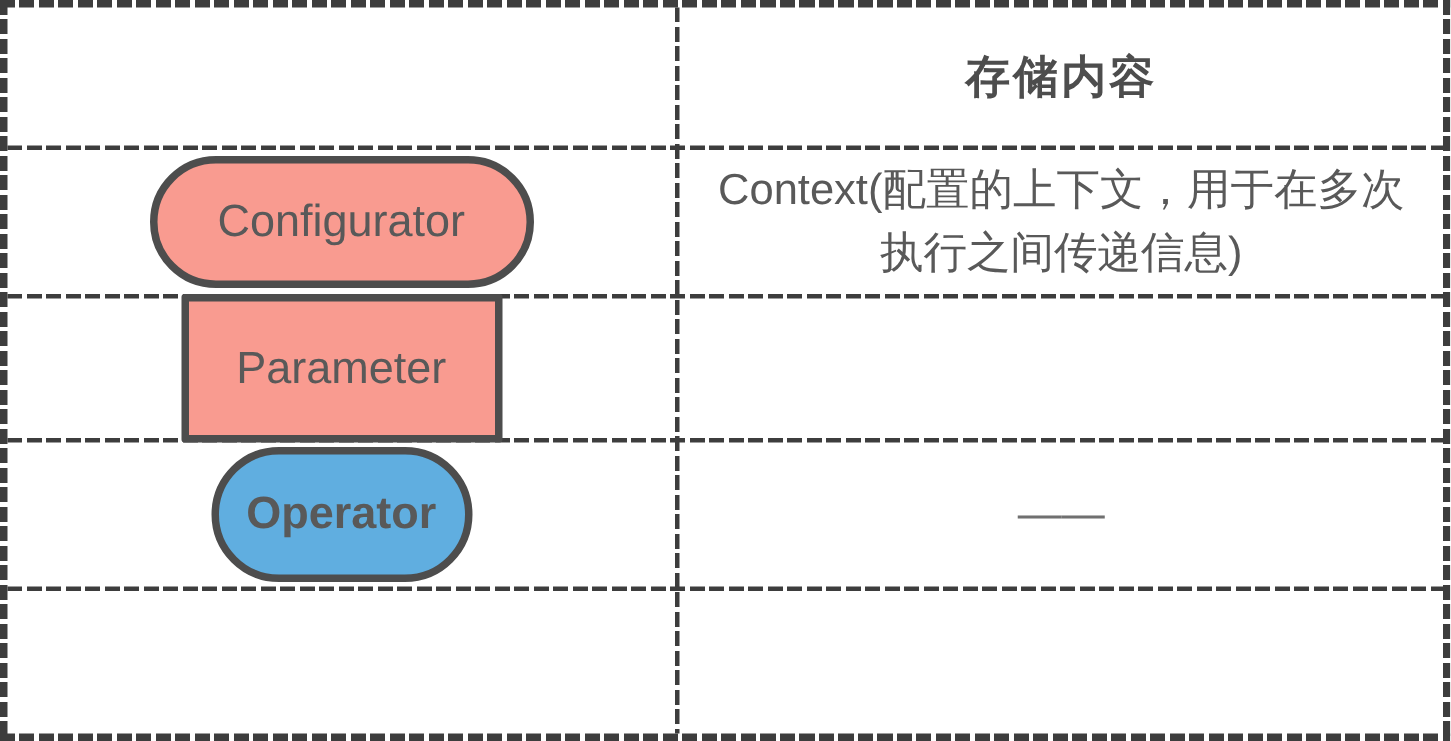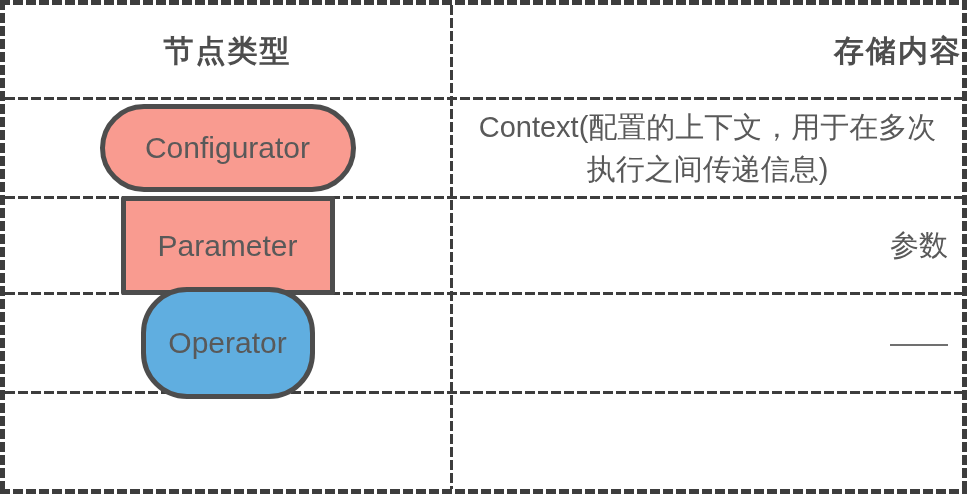--- a/index.html
+++ b/index.html
@@ -35,21 +35,21 @@
 
   
   .cell {
     position: absolute;
     display: flex;
     align-items: center;
     justify-content: center;
     text-align: center;
   }
   .col-left  { left: 5px;   width: 445px; }
-  .col-right { left: 453px; width: 509px; justify-content: flex-end; }
+  .col-right { left: 453px; width: 509px; }
   .row-0 { top: 5px;   height: 92px; }
   .row-1 { top: 100px; height: 96px; }
   .row-2 { top: 199px; height: 93px; }
   .row-3 { top: 295px; height: 96px; }
   .row-4 { top: 394px; height: 95px; }
 
   .header-text {
     font-size: 30px;
     font-weight: bold;
     color: #4d4d4d;
@@ -76,62 +76,56 @@
     box-sizing: border-box;
     font-size: 30px;
     color: #595959;
   }
   .fill-salmon { background: #f99b90; }
   .fill-blue   { background: #60aee0; }
   .shape-stadium { border-radius: 46px; }
   .shape-rect    { border-radius: 2px; }
   .size-configurator { width: 256px; height: 88px; }
   .size-parameter    { width: 214px; height: 99px; text-align: right; }
-  .size-operator     { width: 174px; height: 112px; }
+  .size-operator     { width: 174px; height: 90px; font-weight: bold; }
   .size-property     { width: 176px; height: 90px; }
 </style>
 </head>
 <body>
 
 <div class="stage">
 
   <div class="line h-dash border-top"></div>
   <div class="line h-dash border-bottom"></div>
   <div class="line v-dash border-left"></div>
   <div class="line v-dash border-right"></div>
   <div class="line h-dash row-line-1"></div>
   <div class="line h-dash row-line-2"></div>
   <div class="line h-dash row-line-3"></div>
   <div class="line h-dash row-line-4"></div>
   <div class="line v-dash col-line"></div>
 
-  <div class="cell col-left row-0">
-    <span class="header-text">节点类型</span>
-  </div>
   <div class="cell col-right row-0">
     <span class="header-text">存储内容</span>
   </div>
 
   <div class="cell col-left row-1">
     <div class="node-shape fill-salmon shape-stadium size-configurator">
       <span>Configurator</span>
     </div>
   </div>
   <div class="cell col-right row-1">
     <div class="content-text">Context(配置的上下文，用于在多次执行之间传递信息)</div>
   </div>
 
   <div class="cell col-left row-2">
     <div class="node-shape fill-salmon shape-rect size-parameter">
       <span>Parameter</span>
     </div>
   </div>
-  <div class="cell col-right row-2">
-    <div class="content-text">参数</div>
-  </div>
 
   <div class="cell col-left row-3">
     <div class="node-shape fill-blue shape-stadium size-operator">
       <span>Operator</span>
     </div>
   </div>
   <div class="cell col-right row-3">
     <div class="content-text dash-text">——</div>
   </div>
 

